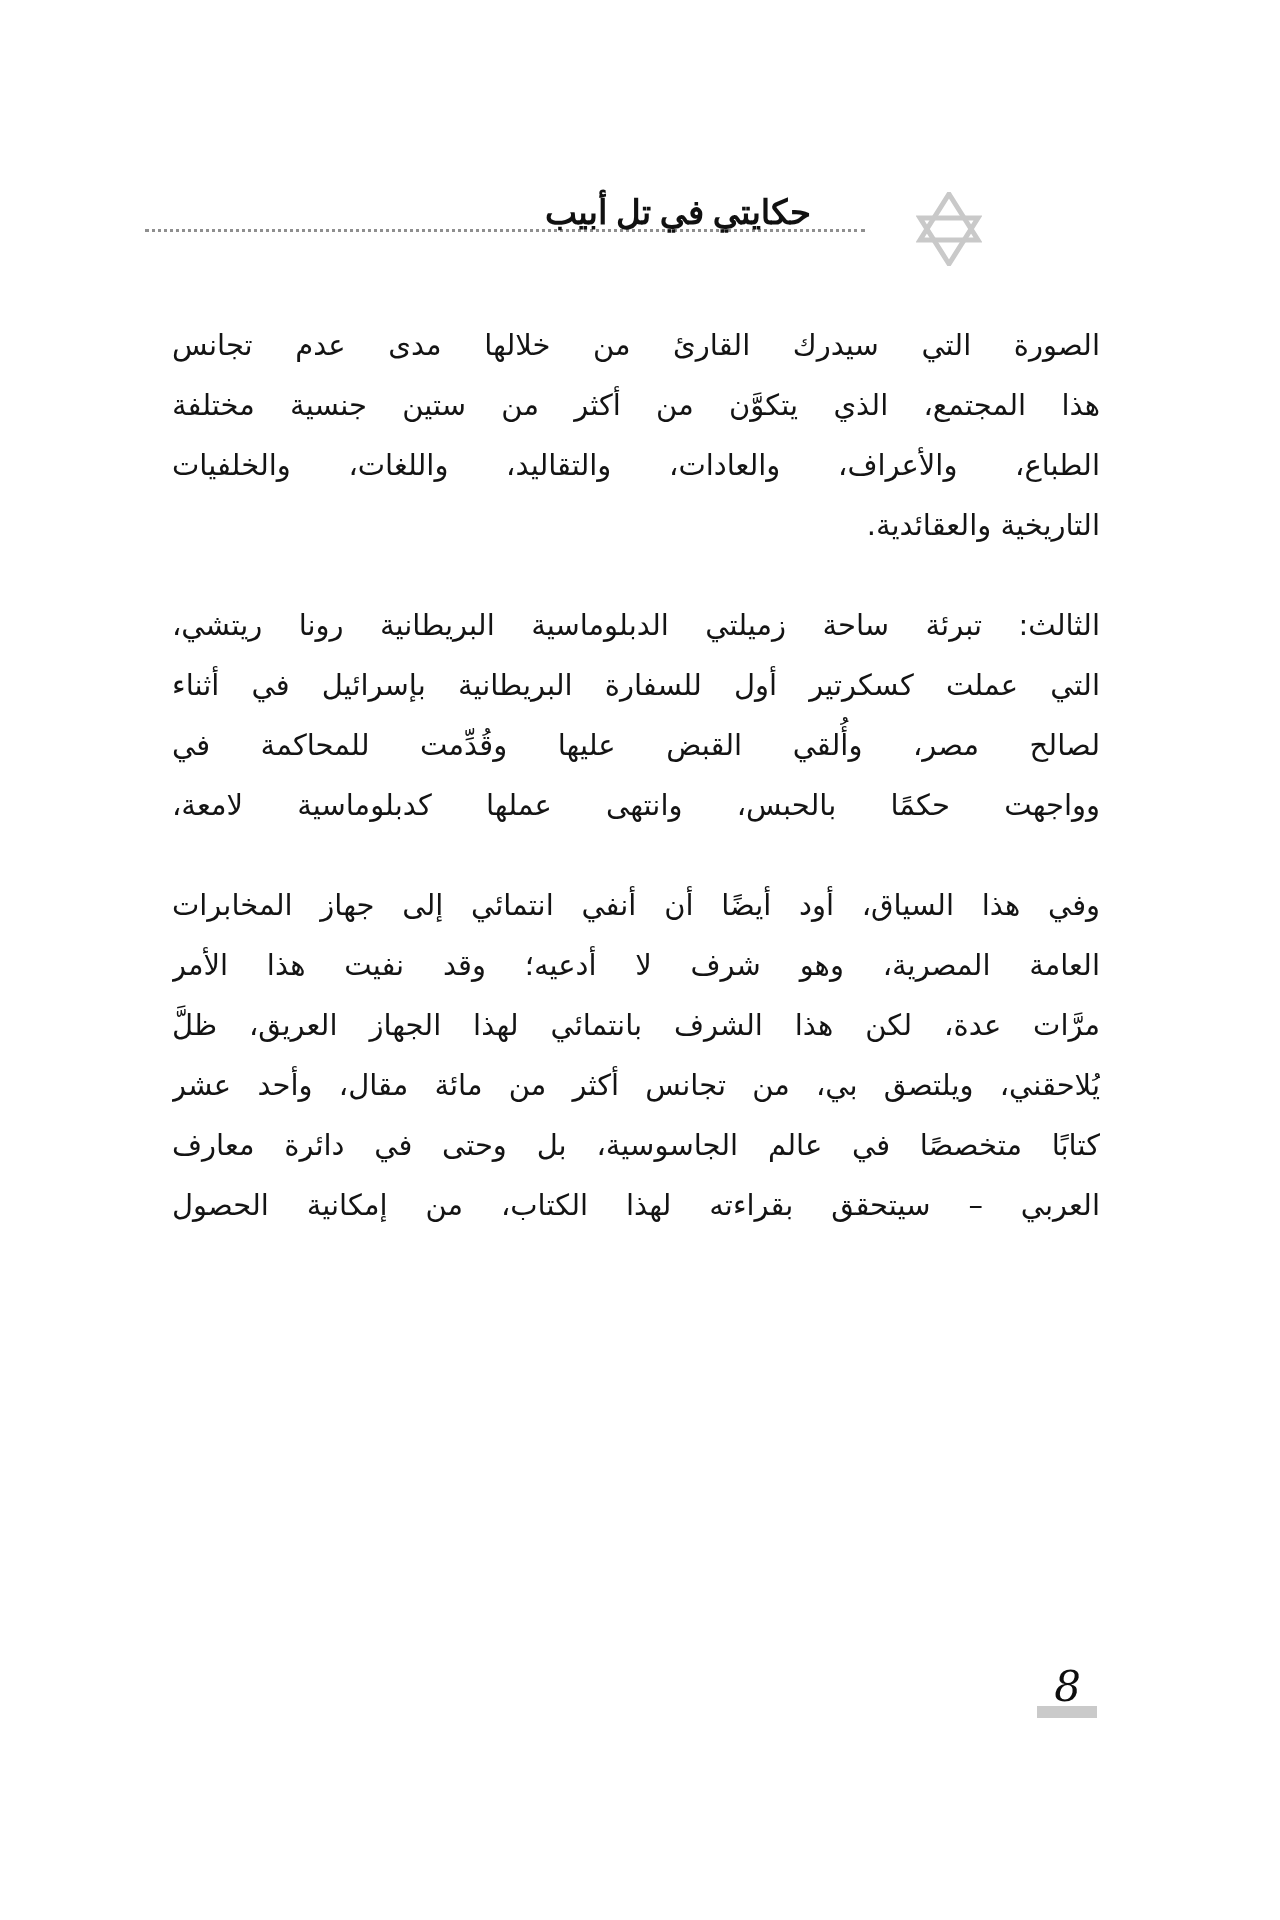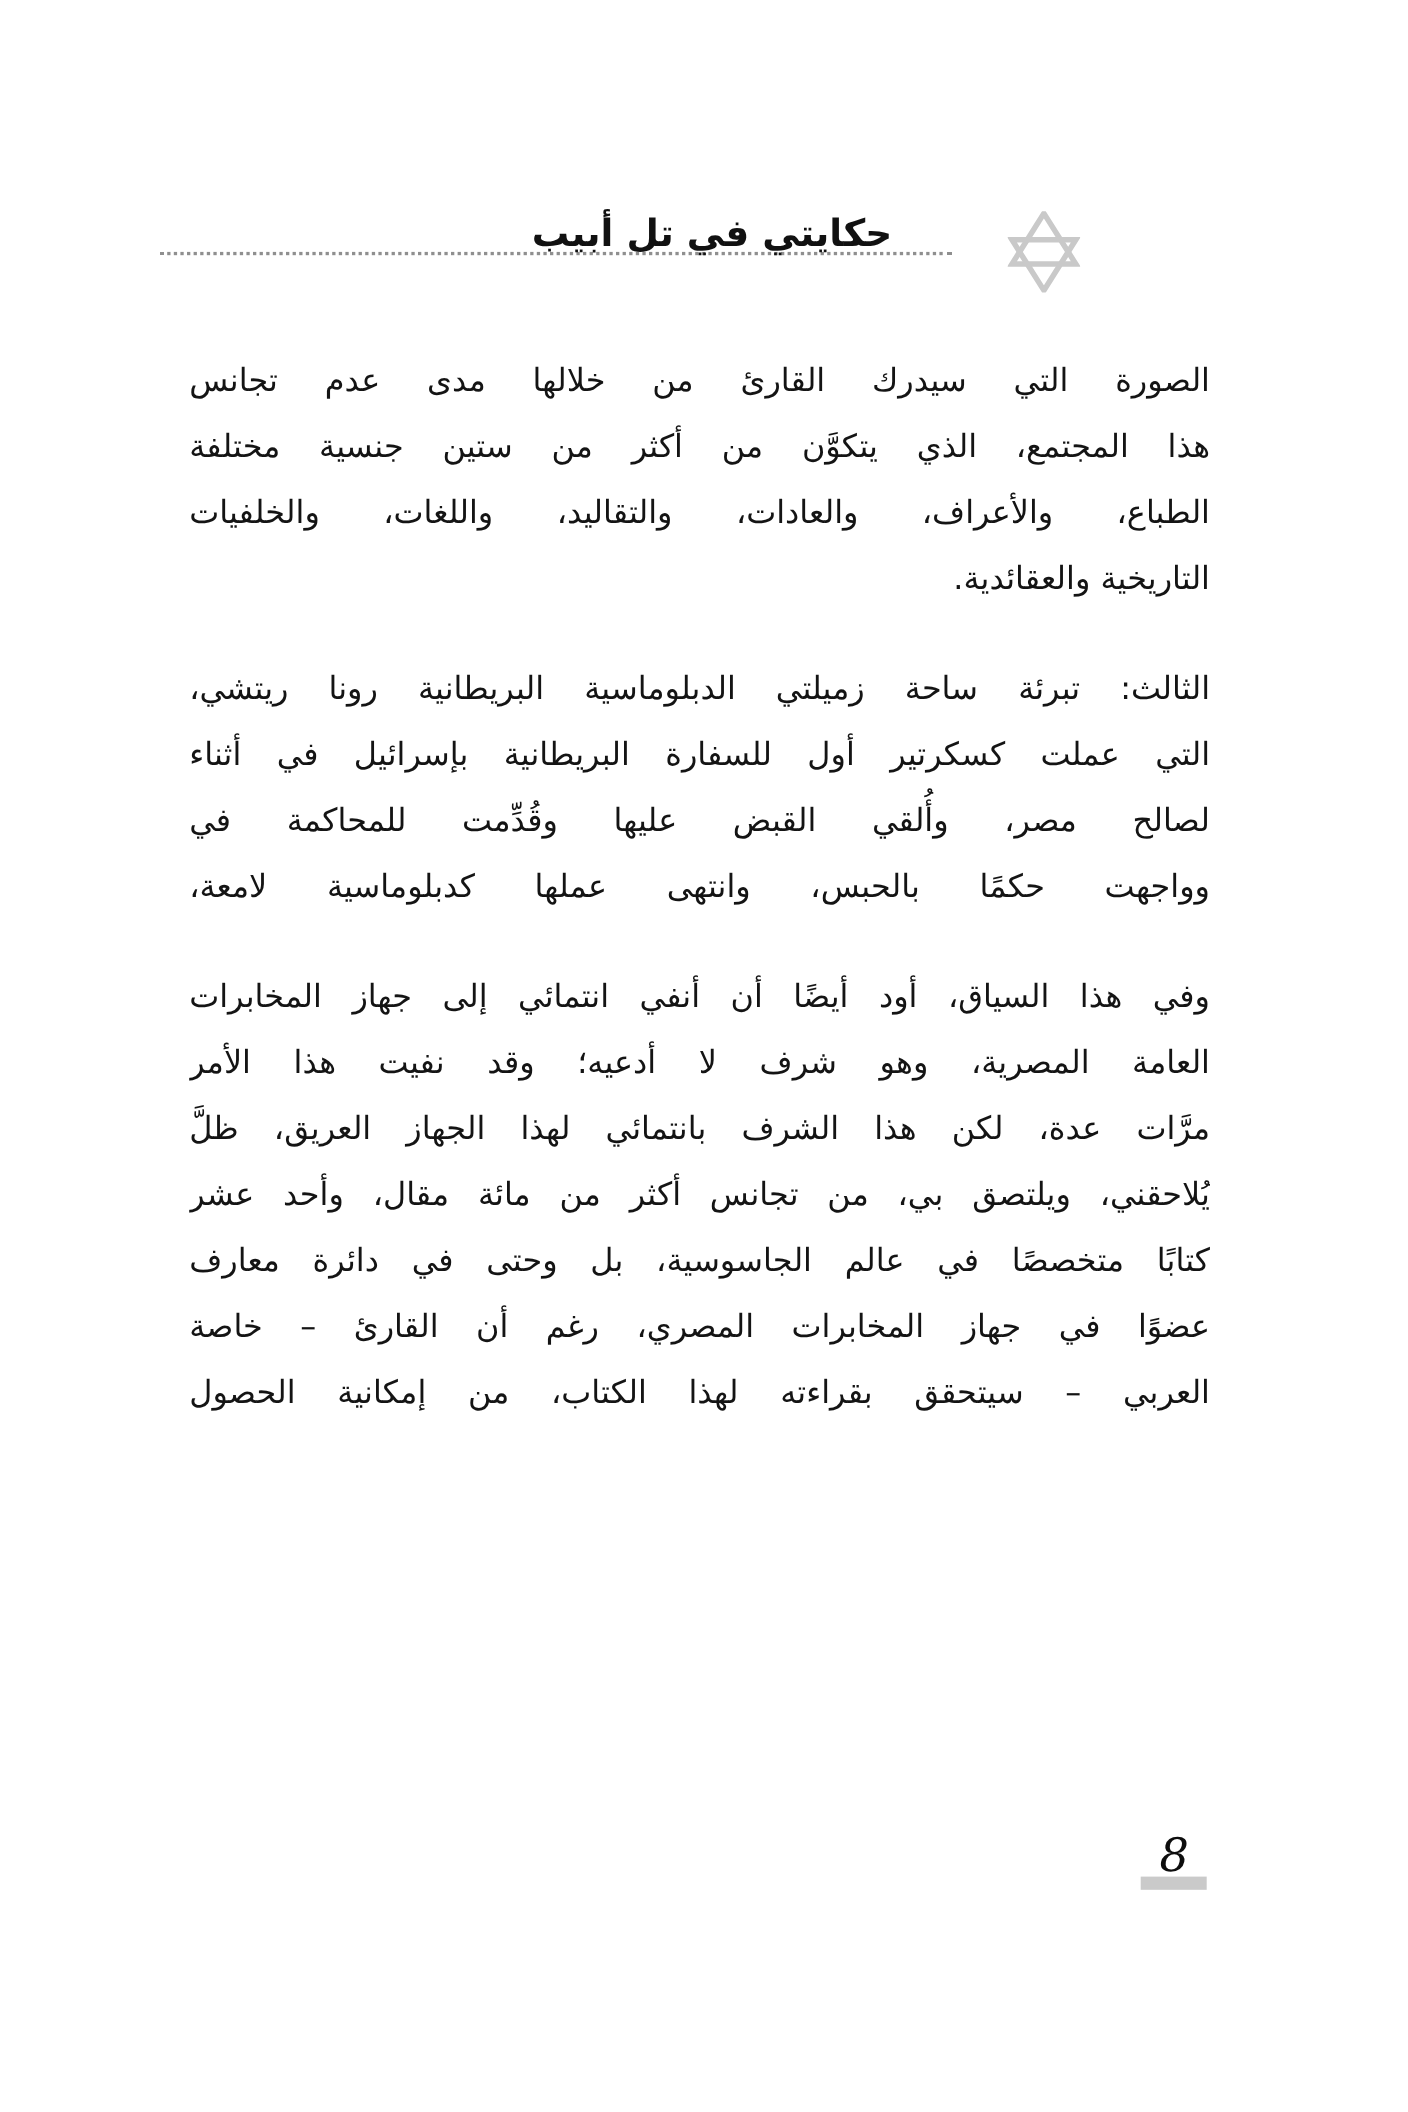--- a/index.html
+++ b/index.html
@@ -15,20 +15,21 @@
     font-family: "DejaVu Sans", sans-serif;
     color: #161616;
   }
 
   
   .header {
     position: absolute;
     top: 0; left: 0;
     width: 1056px;
     height: 270px;
+    font-family: Liberation Serif, serif;
   }
   .star {
     position: absolute;
     left: 916px;
     top: 192px;
     width: 66px;
     height: 74px;
   }
   .header-title {
     position: absolute;
@@ -116,19 +117,18 @@
       <div class="line">التي عملت كسكرتير أول للسفارة البريطانية بإسرائيل في أثناء</div>
       <div class="line">لصالح مصر، وأُلقي القبض عليها وقُدِّمت للمحاكمة في</div>
       <div class="line">وواجهت حكمًا بالحبس، وانتهى عملها كدبلوماسية لامعة،</div>
     </div>
   <div class="paragraph">
       <div class="line">وفي هذا السياق، أود أيضًا أن أنفي انتمائي إلى جهاز المخابرات</div>
       <div class="line">العامة المصرية، وهو شرف لا أدعيه؛ وقد نفيت هذا الأمر</div>
       <div class="line">مرَّات عدة، لكن هذا الشرف بانتمائي لهذا الجهاز العريق، ظلَّ</div>
       <div class="line">يُلاحقني، ويلتصق بي، من تجانس أكثر من مائة مقال، وأحد عشر</div>
       <div class="line">كتابًا متخصصًا في عالم الجاسوسية، بل وحتى في دائرة معارف</div>
-      <div class="line">عضوًا في جهاز المخابرات المصري، رغم أن القارئ – خاصة</div>
       <div class="line" style="text-align-last: justify;">العربي – سيتحقق بقراءته لهذا الكتاب، من إمكانية الحصول</div>
     </div>
 </div>
 
 <div class="page-number-bar"></div>
 <div class="page-number">8</div>
 
 </body></html>

